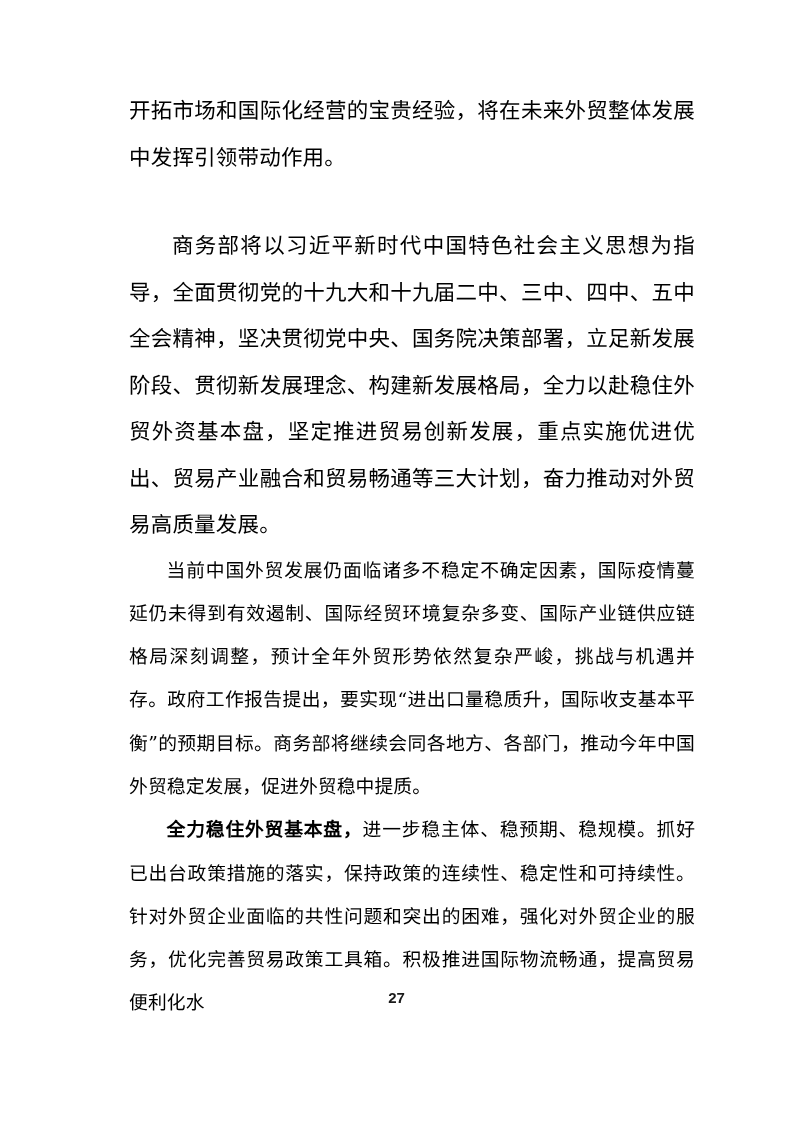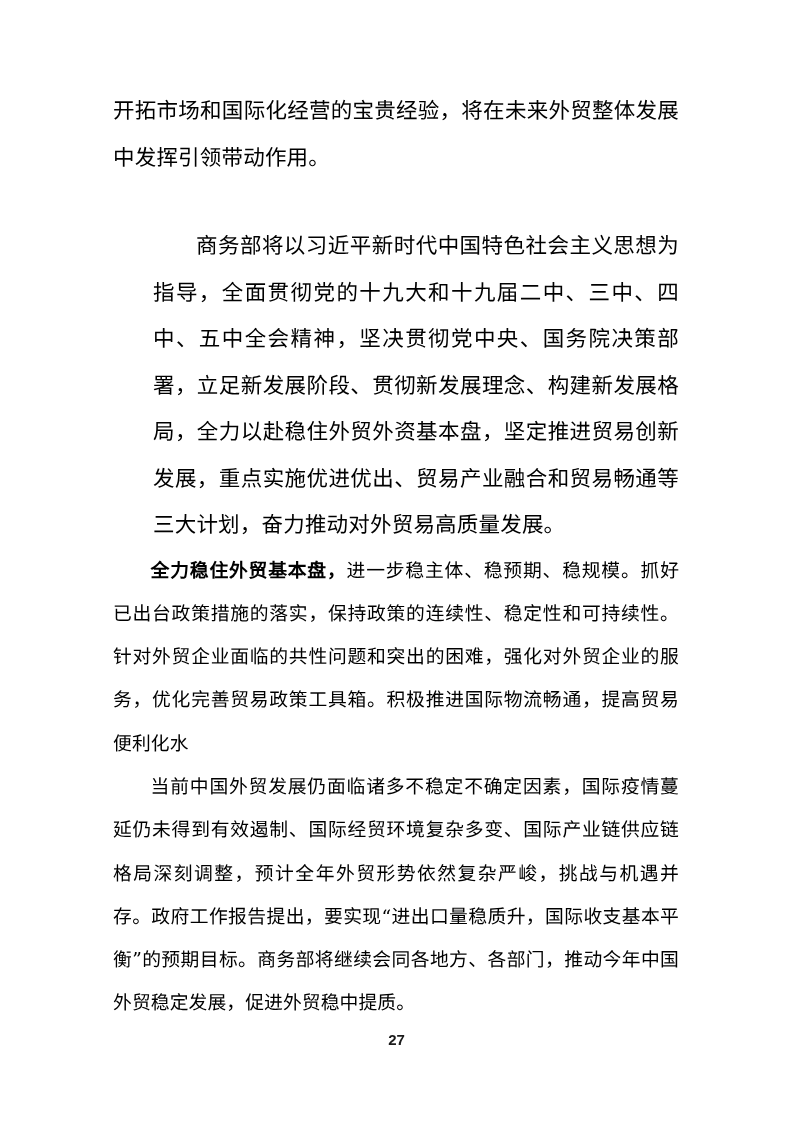--- a/index.html
+++ b/index.html
@@ -12,35 +12,34 @@
     position: relative;
     width: 793px;
     height: 1122px;
     background: #ffffff;
     color: #000000;
     overflow: hidden;
     font-family: "DejaVu Serif", "Liberation Serif", serif;
   }
   .content {
     position: absolute;
-    left: 113px;
+    left: 129px;
     top: 88px;
     width: 566px;
   }
   .body-text {
     margin: 0;
     font-size: 21.5px;
     line-height: 46.5px;
     text-align: justify;
     letter-spacing: 0.2px;
     color: #000000;
   }
   .body-text.gap-before {
     margin-top: 42px;
-    margin-left: 40px;
   }
   .indent-2em {
     text-indent: 2em;
   }
   .box-title {
     margin: 12px 0 3px 0;
     padding-left: 37px;
     font-family: "Liberation Sans", "DejaVu Sans", sans-serif;
     font-weight: bold;
     font-size: 20.5px;
@@ -57,21 +56,21 @@
     text-align: justify;
     letter-spacing: 0.1px;
     color: #000000;
   }
   .box-lead {
     font-weight: bold;
   }
   .footer {
     position: absolute;
     left: 0;
-    top: 1030px;
+    top: 988px;
     width: 100%;
     text-align: center;
   }
   .page-number {
     font-family: "Liberation Sans", "DejaVu Sans", sans-serif;
     font-weight: bold;
     font-size: 15px;
     line-height: 20px;
     color: #1a1a1a;
   }
@@ -80,22 +79,22 @@
 <body>
 
 <div class="page">
   <div class="content">
 
     <p class="body-text">开拓市场和国际化经营的宝贵经验，将在未来外贸整体发展中发挥引领带动作用。</p>
 
     <p class="body-text gap-before indent-2em">商务部将以习近平新时代中国特色社会主义思想为指导，全面贯彻党的十九大和十九届二中、三中、四中、五中全会精神，坚决贯彻党中央、国务院决策部署，立足新发展阶段、贯彻新发展理念、构建新发展格局，全力以赴稳住外贸外资基本盘，坚定推进贸易创新发展，重点实施优进优出、贸易产业融合和贸易畅通等三大计划，奋力推动对外贸易高质量发展。</p>
 
 
+    <p class="box-text indent-2em">当前中国外贸发展仍面临诸多不稳定不确定因素，国际疫情蔓延仍未得到有效遏制、国际经贸环境复杂多变、国际产业链供应链格局深刻调整，预计全年外贸形势依然复杂严峻，挑战与机遇并存。政府工作报告提出，要实现“进出口量稳质升，国际收支基本平衡”的预期目标。商务部将继续会同各地方、各部门，推动今年中国外贸稳定发展，促进外贸稳中提质。</p>
+
     <p class="box-text indent-2em"><span class="box-lead">全力稳住外贸基本盘，</span><span>进一步稳主体、稳预期、稳规模。抓好已出台政策措施的落实，保持政策的连续性、稳定性和可持续性。针对外贸企业面临的共性问题和突出的困难，强化对外贸企业的服务，优化完善贸易政策工具箱。积极推进国际物流畅通，提高贸易便利化水</span></p>
-
-    <p class="box-text indent-2em">当前中国外贸发展仍面临诸多不稳定不确定因素，国际疫情蔓延仍未得到有效遏制、国际经贸环境复杂多变、国际产业链供应链格局深刻调整，预计全年外贸形势依然复杂严峻，挑战与机遇并存。政府工作报告提出，要实现“进出口量稳质升，国际收支基本平衡”的预期目标。商务部将继续会同各地方、各部门，推动今年中国外贸稳定发展，促进外贸稳中提质。</p>
 
   </div>
 
   <div class="footer">
     <span class="page-number">27</span>
   </div>
 </div>
 
 </body></html>

